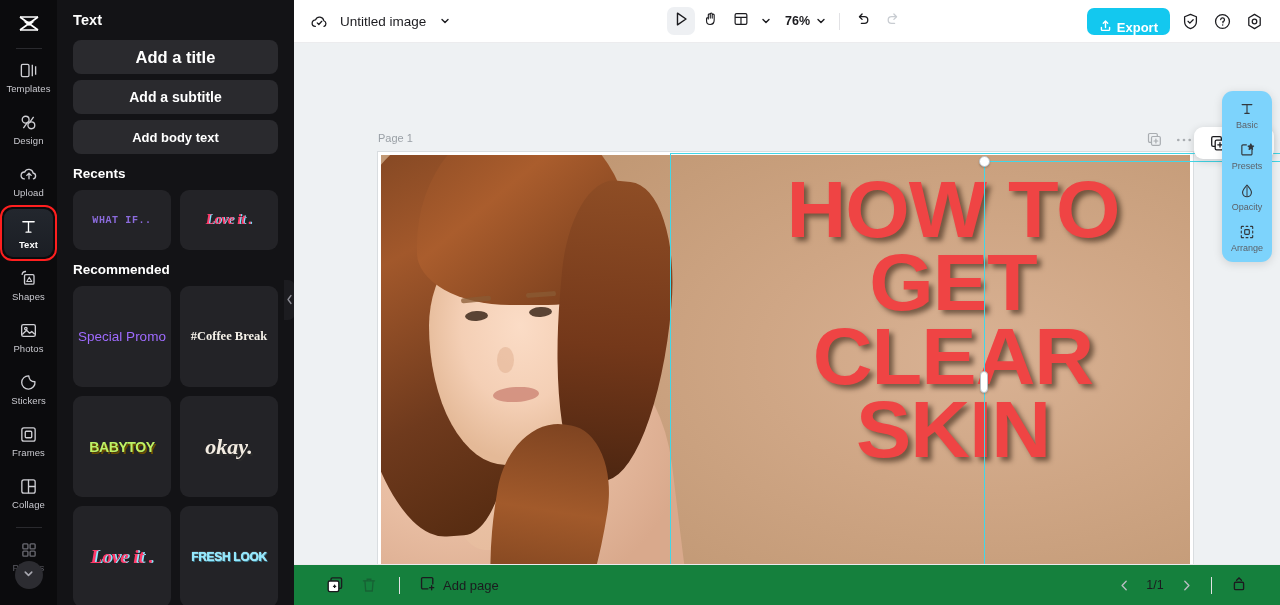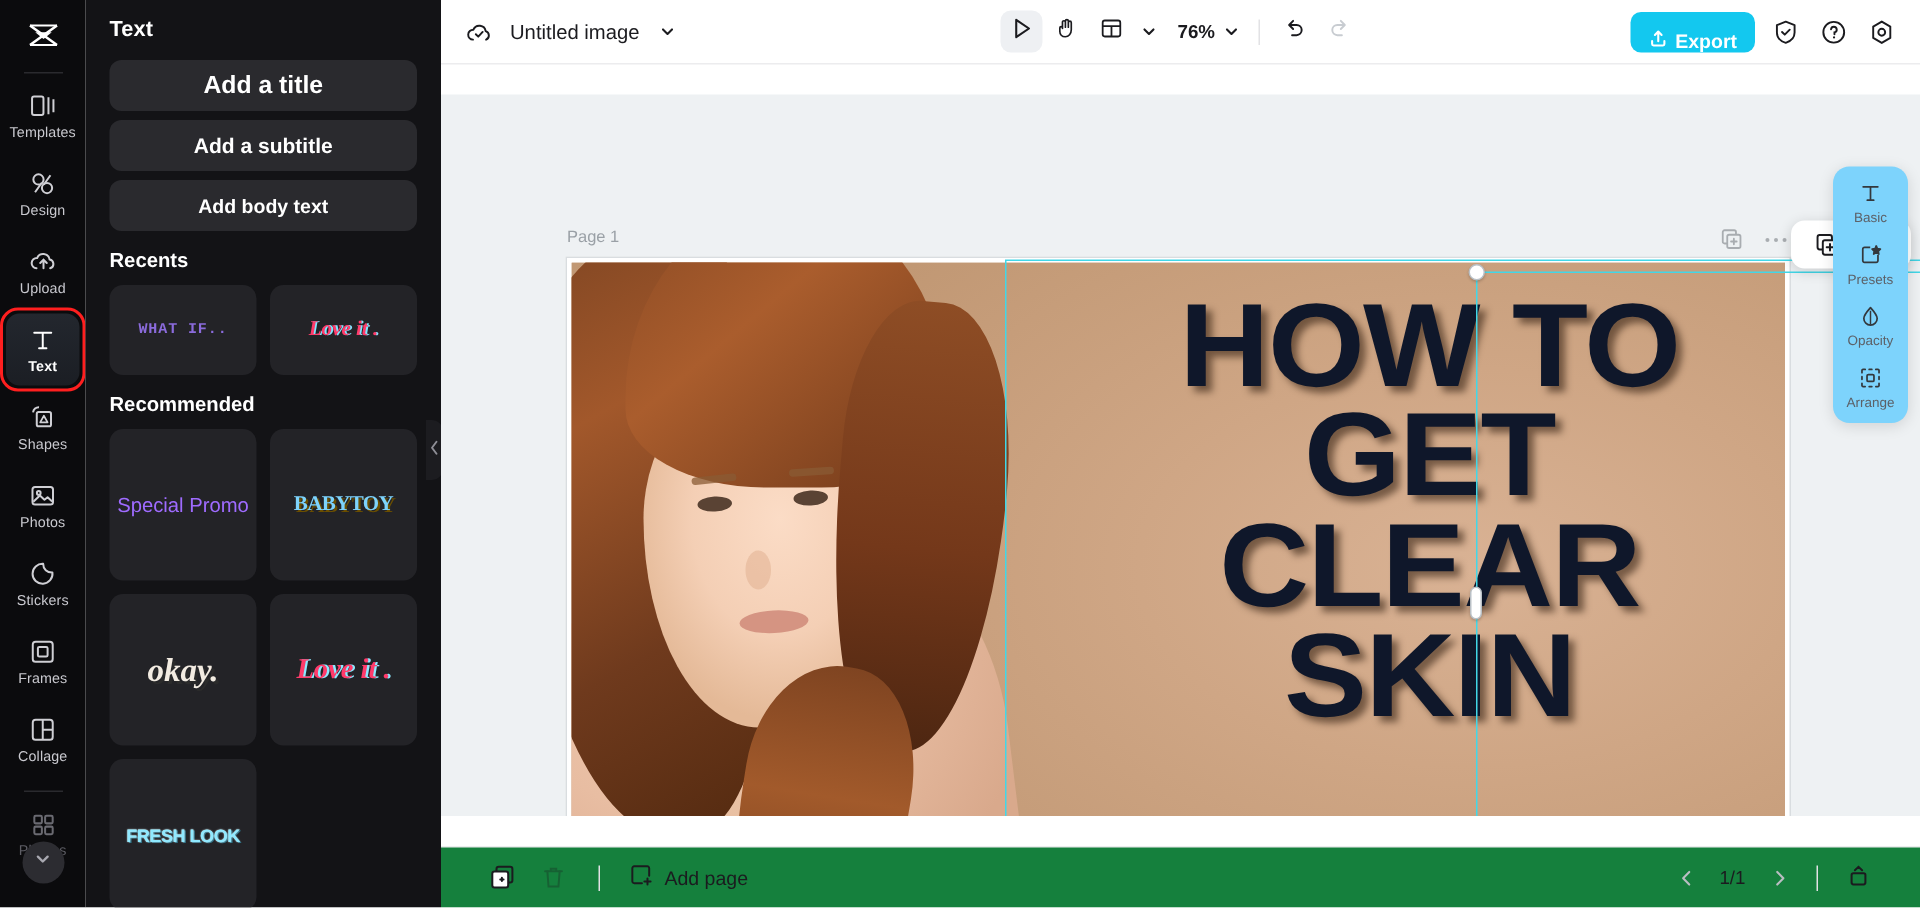--- a/index.html
+++ b/index.html
@@ -64,31 +64,31 @@
   .thumb{
     width:98px;height:60px;background:#232327;border-radius:9px;
     display:flex;align-items:center;justify-content:center;overflow:hidden;cursor:pointer;
   }
   .thumb.rec{height:101px;}
   .tx-whatif{font-family:"Liberation Mono",monospace;font-size:10px;font-weight:700;color:#8b6bdc;letter-spacing:.6px;}
   .tx-loveit{font-family:"Liberation Serif",serif;font-style:italic;font-weight:700;font-size:14px;color:#ff3b6b;text-shadow:1.2px 0 0 #7fe6ff;}
   .tx-loveit.big{font-size:19px;text-shadow:1.6px 0 0 #8ce9ff;}
   .tx-promo{font-size:13.5px;color:#9f6bff;font-family:"Liberation Sans",sans-serif;}
   .tx-coffee{font-family:"Liberation Serif",serif;font-weight:700;font-size:12.5px;color:#f6f2ea;}
-  .tx-baby{font-family:Liberation Serif, serif;font-weight:700;font-size:14px;color:#7dd3fc;letter-spacing:-.4px;text-shadow:1.5px 1.5px 0 #6a4e00;}
+  .tx-baby{font-family:Liberation Sans, sans-serif;font-weight:700;font-size:14px;color:#bef264;letter-spacing:-.4px;text-shadow:1.5px 1.5px 0 #6a4e00;}
   .tx-okay{font-family:"Liberation Serif",serif;font-style:italic;font-weight:700;font-size:22px;color:#f3ece2;text-shadow:2px 2px 0 #2b2b2b;}
   .tx-fresh{font-family:"Liberation Sans",sans-serif;font-weight:700;font-size:12px;color:#8fe9ff;letter-spacing:-.3px;text-shadow:0 0 1px #fff,1px 1px 0 #2a6f85;}
   .panel-handle{
     position:absolute; right:-1px; top:280px; width:11px;height:40px;
     background:#1c1c20;border-radius:0 7px 7px 0;
     display:flex;align-items:center;justify-content:center;cursor:pointer;z-index:6;
   }
 
   
-  .main{flex:1;height:605px;display:flex;flex-direction:column;background:#fff;position:relative;gap:20px;}
+  .main{flex:1;height:605px;display:flex;flex-direction:column;background:#fff;position:relative;}
   .topbar{
     height:43px;background:#fff;border-bottom:1px solid #ececee;
     display:flex;align-items:center;padding:0 14px;gap:10px;flex:0 0 43px;
   }
   .tb-cloud{width:22px;height:22px;display:flex;align-items:center;justify-content:center;}
   .tb-name{font-size:13.5px;color:#1b1b1f;font-weight:400;}
   .tb-caret{width:18px;height:18px;display:flex;align-items:center;justify-content:center;cursor:pointer;}
   .tb-center{margin-left:auto;margin-right:auto;display:flex;align-items:center;gap:2px;position:absolute;left:50%;transform:translateX(-50%);}
   .tool{width:28px;height:28px;border-radius:7px;display:flex;align-items:center;justify-content:center;cursor:pointer;}
   .tool.sel{background:#eef0f3;}
@@ -162,21 +162,21 @@
   .w-eye.l{left:84px;top:156px;transform:rotate(-3deg);}
   .w-eye.r{left:148px;top:152px;transform:rotate(-3deg);}
   .w-brow{position:absolute;width:30px;height:5px;background:#8a5b34;border-radius:4px;opacity:.75;}
   .w-brow.l{left:80px;top:142px;transform:rotate(-6deg);}
   .w-brow.r{left:145px;top:137px;transform:rotate(-4deg);}
   .w-lip{position:absolute;left:112px;top:232px;width:46px;height:15px;background:#cf8a79;border-radius:50%;opacity:.85;transform:rotate(-3deg);}
   .w-nose{position:absolute;left:116px;top:192px;width:17px;height:26px;background:#e0ae8d;border-radius:50%;opacity:.5;}
 
   .headline{
     position:absolute;right:22px;top:18px;width:430px;text-align:center;
-    font-family:"Liberation Sans",sans-serif;font-weight:700;color:#0f172a;
+    font-family:"Liberation Sans",sans-serif;font-weight:700;color:#ef4444;
     letter-spacing:-1px;line-height:.93;
   }
   .hl-line{font-size:79px;text-shadow:4px 4px 5px rgba(40,22,10,.55); transform:scaleX(1.05); }
   .hl-line.s2{font-size:79px;}
 
   
   .sel-box{position:absolute;left:376px;top:110px;width:819px;height:447px;border:1.6px solid #41d7e8;pointer-events:none;}
   .sel-box.inner{left:690px;top:118px;width:504px;height:438px;border:1.6px solid #41d7e8;}
   .h-dot{position:absolute;width:11px;height:11px;background:#fff;border:1.4px solid #b9c0c6;border-radius:50%;box-shadow:0 1px 2px rgba(0,0,0,.2);}
   .h-bar{position:absolute;width:8px;height:22px;background:#fff;border:1.4px solid #b9c0c6;border-radius:5px;box-shadow:0 1px 2px rgba(0,0,0,.2);}
@@ -354,20 +354,23 @@
       </div>
       <div class="thumb">
         <span class="tx-loveit">Love it .</span>
       </div>
     </div>
 
     <div class="sec-title">Recommended</div>
     <div class="grid2">
       <div class="thumb rec">
         <span class="tx-promo">Special Promo</span>
+      </div>
+      <div class="thumb rec">
+        <span class="tx-coffee">#Coffee Break</span>
       </div>
       <div class="thumb rec">
         <span class="tx-baby">BABYTOY</span>
       </div>
       <div class="thumb rec">
         <span class="tx-okay">okay.</span>
       </div>
       <div class="thumb rec">
         <span class="tx-loveit big">Love it .</span>
       </div>

